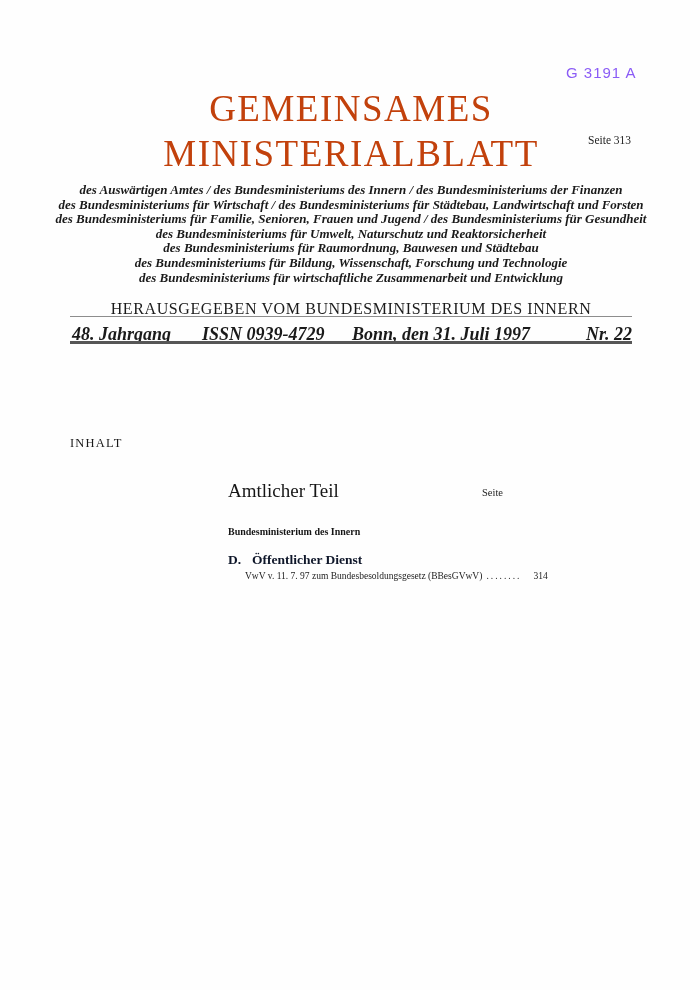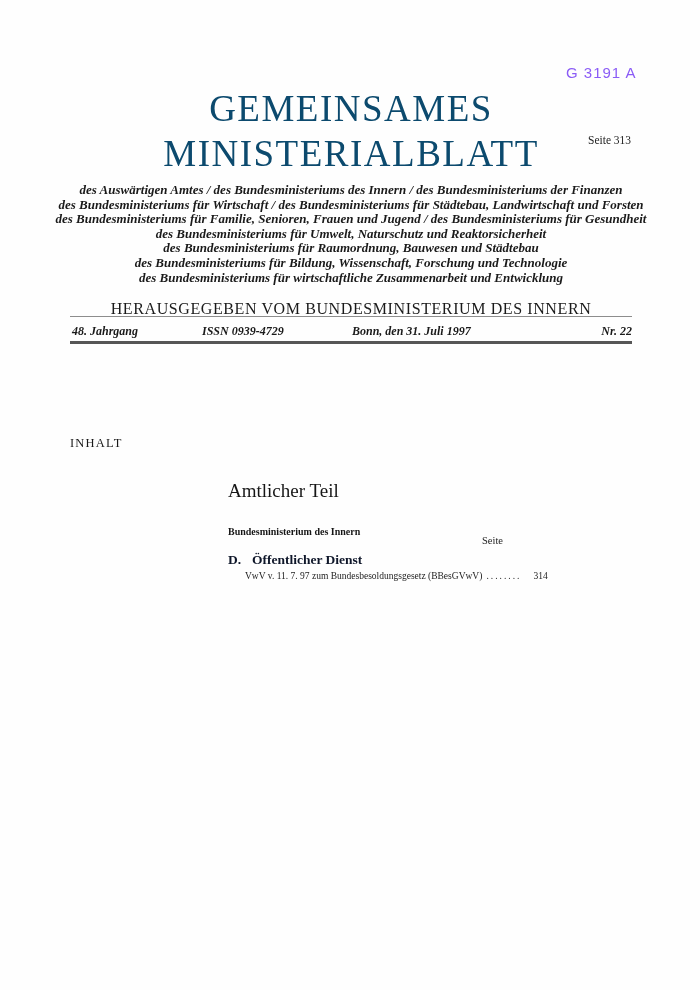--- a/index.html
+++ b/index.html
@@ -14,21 +14,21 @@
   }
   .g-number{
     position:absolute;top:64px;left:566px;
     font-family:"Liberation Sans",sans-serif;
     font-size:15px;letter-spacing:1px;color:#8b5cf6;
   }
   .masthead-title{
     position:absolute;top:86px;left:70px;width:562px;
     text-align:center;
     font-size:37px;line-height:45px;letter-spacing:1.5px;
-    color:#0c4a6e;
+    color:#c2410c;
   }
   .seite-ref{
     position:absolute;top:134px;left:588px;
     font-size:11.5px;color:#222;text-align:right;
   }
   .ministries{
     position:absolute;top:183px;left:54px;width:594px;
     text-align:center;
     font-style:italic;font-weight:bold;
     font-size:13px;line-height:14.6px;
@@ -38,42 +38,42 @@
     position:absolute;top:300px;left:70px;width:562px;
     text-align:center;
     font-size:16px;letter-spacing:0.6px;color:#1a1a1a;
   }
   .rule-thin{
     position:absolute;top:316px;left:70px;width:562px;height:1px;
     background:#8d8d8d;
   }
   .issue-row{
     position:absolute;top:324px;left:70px;width:562px;height:17px;
-    font-weight:bold;font-style:italic;font-size:12px;color:#1a1a1a;
+    font-weight:bold;font-style:italic;font-size:18px;color:#1a1a1a;
   }
   .issue-row .vol{position:absolute;left:2px;top:0;}
   .issue-row .issn{position:absolute;left:132px;top:0;}
   .issue-row .date{position:absolute;left:282px;top:0;}
   .issue-row .num{position:absolute;right:0;top:0;}
   .rule-thick{
     position:absolute;top:341px;left:70px;width:562px;height:3px;
     background:#565656;
   }
   .inhalt{
     position:absolute;top:436px;left:70px;width:562px;
     text-align:left;
     font-size:12.5px;letter-spacing:1.2px;color:#1a1a1a;
   }
   .amtlicher{
     position:absolute;top:480px;left:228px;
     font-size:19px;color:#161616;
   }
   .seite-col{
     position:absolute;top:487px;left:482px;
-    font-size:10.5px;color:#222;margin-top:48px;
+    font-size:10.5px;color:#222;
   }
   .bmi-heading{
     position:absolute;top:526px;left:228px;
     font-weight:bold;font-size:10px;color:#161616;
   }
   .subsection{
     position:absolute;top:552px;left:228px;
     font-weight:bold;font-size:13.5px;color:#0f172a;
   }
   .subsection .letter{display:inline-block;width:24px;}

